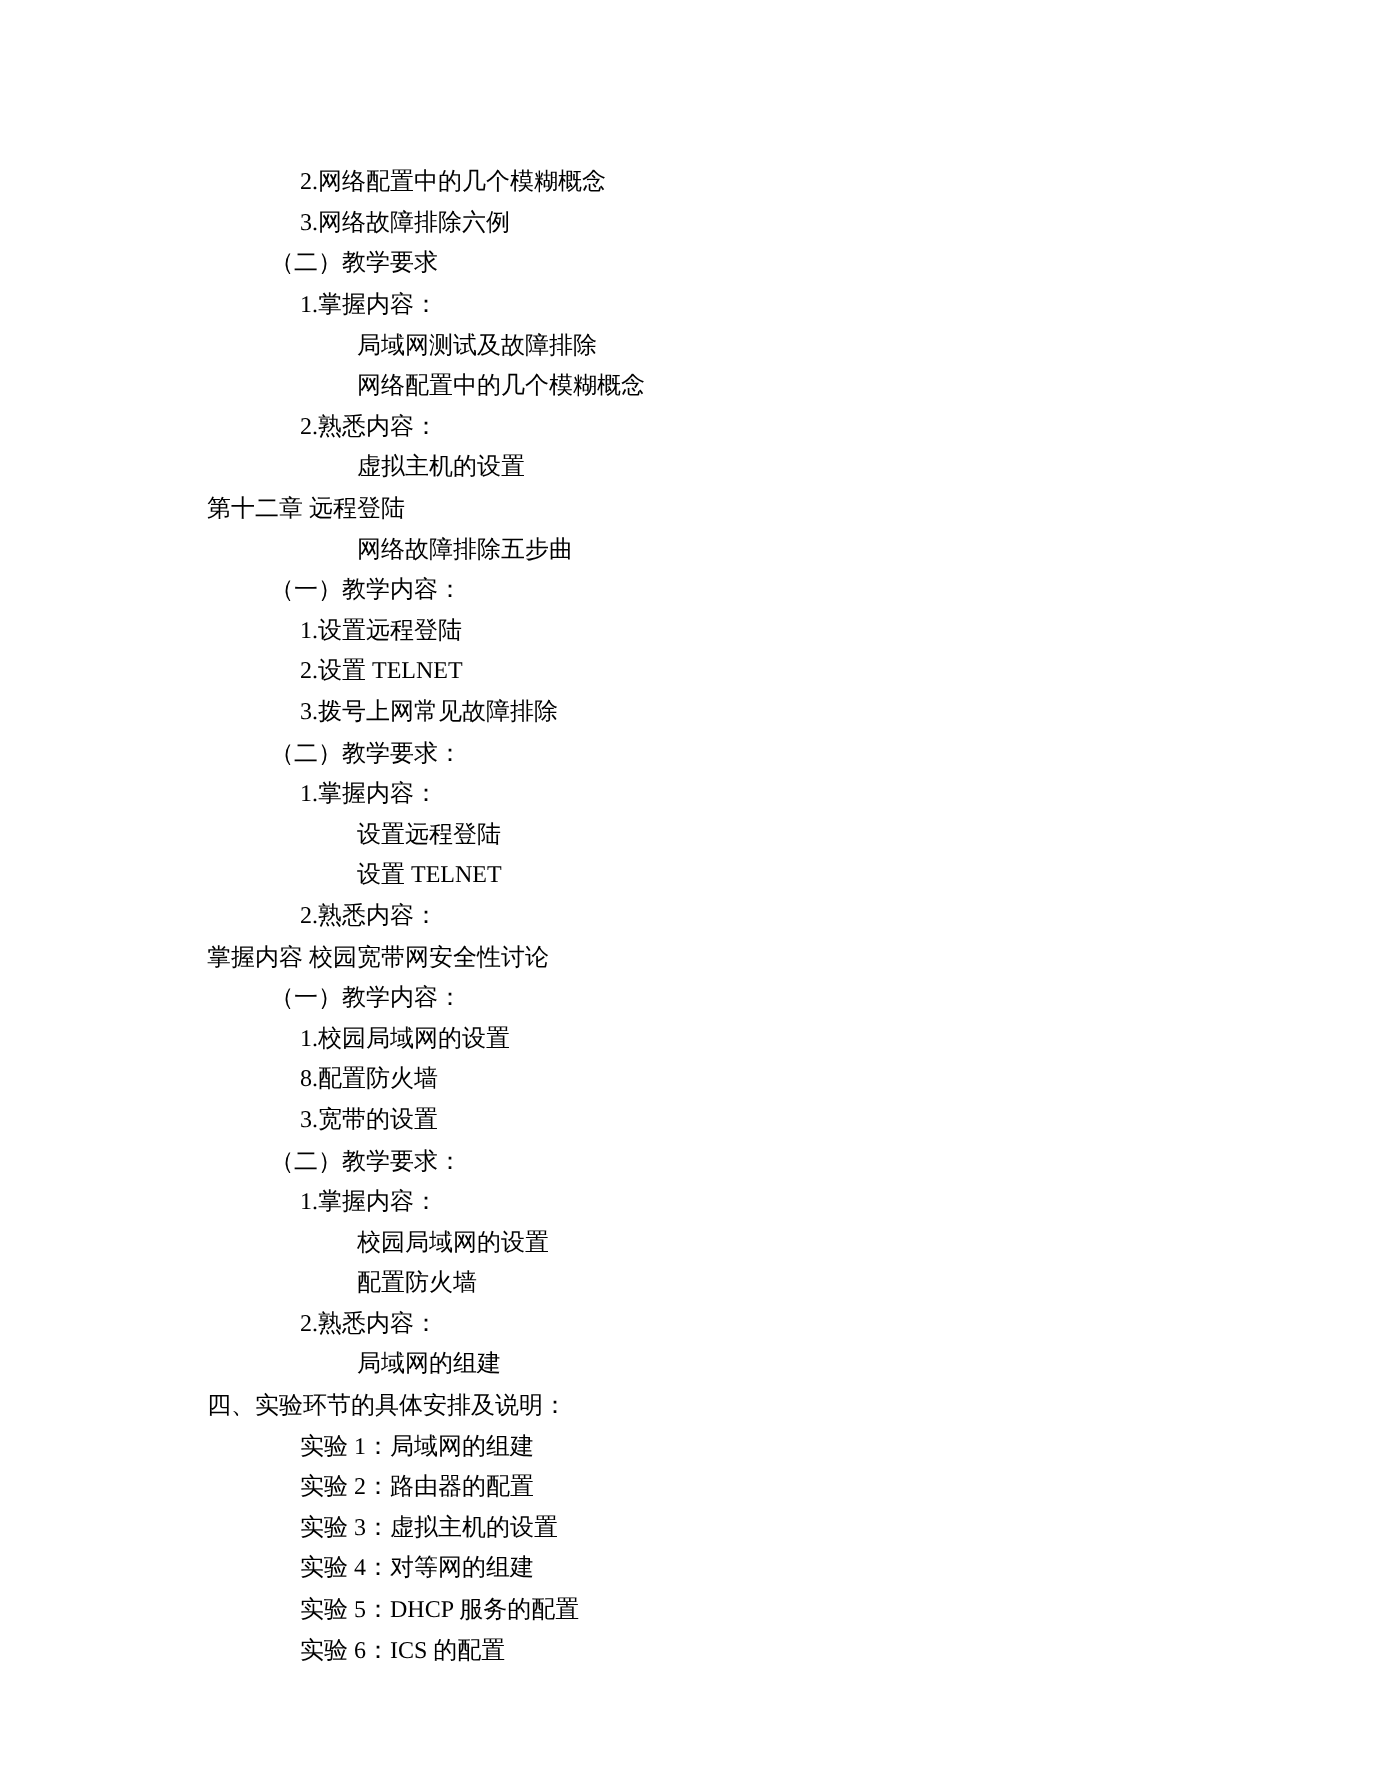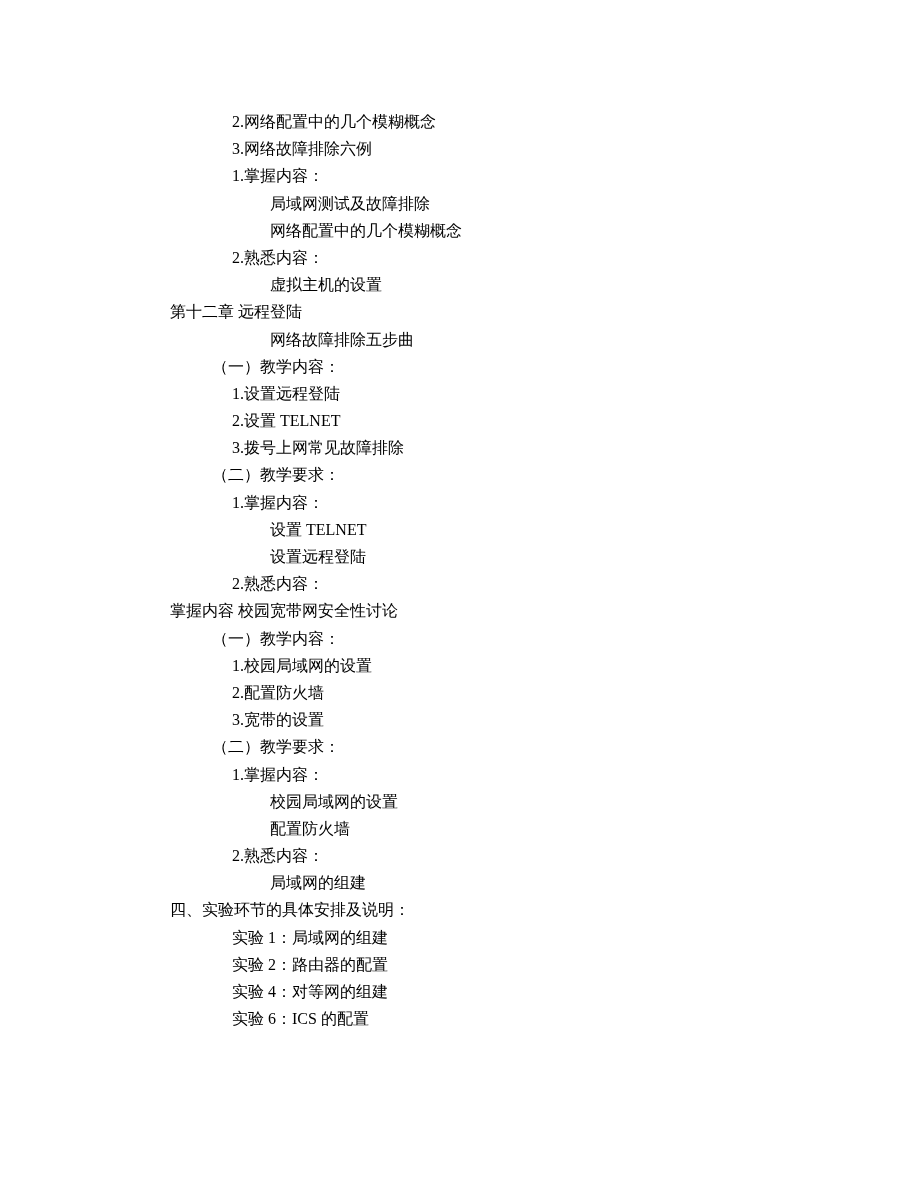--- a/index.html
+++ b/index.html
@@ -25,54 +25,56 @@
       padding-left: 62px;
     }
     .indent-3 {
       padding-left: 100px;
     }
     .indent-0 {
       padding-left: 0px;
     }
     .line {
       white-space: nowrap;
-      margin-left: 32px;
     }
   </style>
 </head>
 <body>
 
 <div id="content">
     <div class="line indent-2">2.网络配置中的几个模糊概念</div>
     <div class="line indent-2">3.网络故障排除六例</div>
+    <div class="line indent-1">（二）教学要求</div>
     <div class="line indent-2">1.掌握内容：</div>
     <div class="line indent-3">局域网测试及故障排除</div>
     <div class="line indent-3">网络配置中的几个模糊概念</div>
     <div class="line indent-2">2.熟悉内容：</div>
     <div class="line indent-3">虚拟主机的设置</div>
     <div class="line indent-0">第十二章  远程登陆</div>
     <div class="line indent-3">网络故障排除五步曲</div>
     <div class="line indent-1">（一）教学内容：</div>
     <div class="line indent-2">1.设置远程登陆</div>
     <div class="line indent-2">2.设置 TELNET</div>
     <div class="line indent-2">3.拨号上网常见故障排除</div>
     <div class="line indent-1">（二）教学要求：</div>
     <div class="line indent-2">1.掌握内容：</div>
+    <div class="line indent-3">设置远程登陆</div>
     <div class="line indent-3">设置 TELNET</div>
-    <div class="line indent-3">设置远程登陆</div>
     <div class="line indent-2">2.熟悉内容：</div>
     <div class="line indent-0">掌握内容  校园宽带网安全性讨论</div>
     <div class="line indent-1">（一）教学内容：</div>
     <div class="line indent-2">1.校园局域网的设置</div>
-    <div class="line indent-2">2.配置防火墙</div>
+    <div class="line indent-2">8.配置防火墙</div>
     <div class="line indent-2">3.宽带的设置</div>
     <div class="line indent-1">（二）教学要求：</div>
     <div class="line indent-2">1.掌握内容：</div>
     <div class="line indent-3">校园局域网的设置</div>
     <div class="line indent-3">配置防火墙</div>
     <div class="line indent-2">2.熟悉内容：</div>
     <div class="line indent-3">局域网的组建</div>
     <div class="line indent-0">四、实验环节的具体安排及说明：</div>
     <div class="line indent-2">实验 1：局域网的组建</div>
     <div class="line indent-2">实验 2：路由器的配置</div>
+    <div class="line indent-2">实验 3：虚拟主机的设置</div>
     <div class="line indent-2">实验 4：对等网的组建</div>
+    <div class="line indent-2">实验 5：DHCP 服务的配置</div>
     <div class="line indent-2">实验 6：ICS 的配置</div>
   </div>
 
 </body></html>

